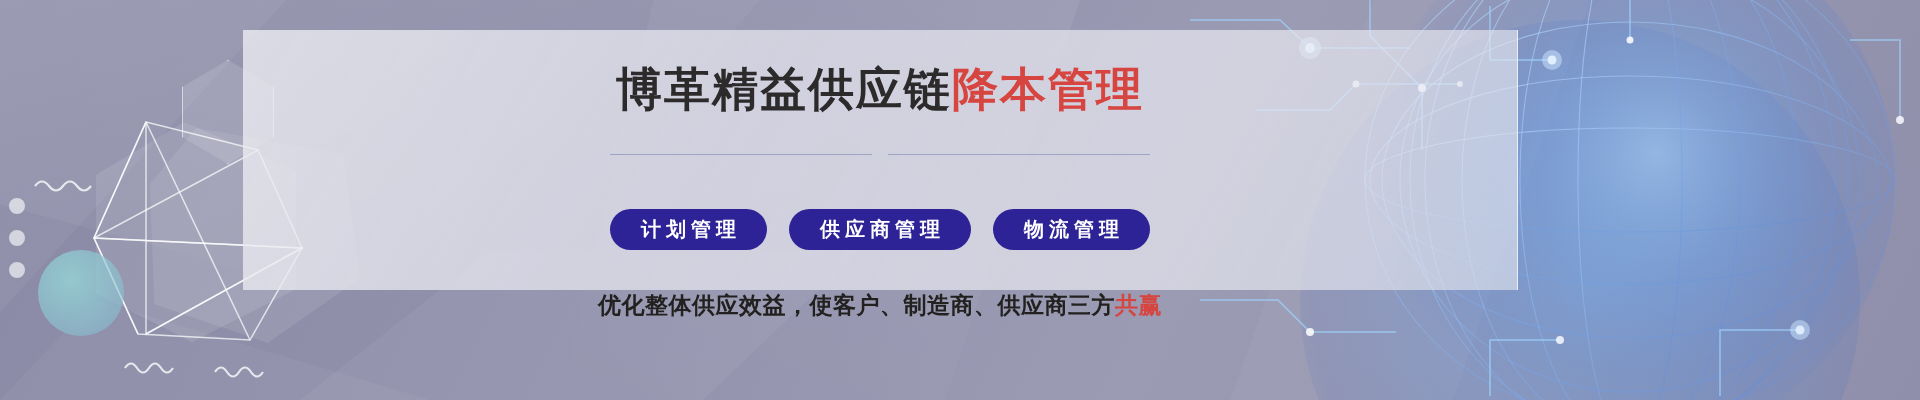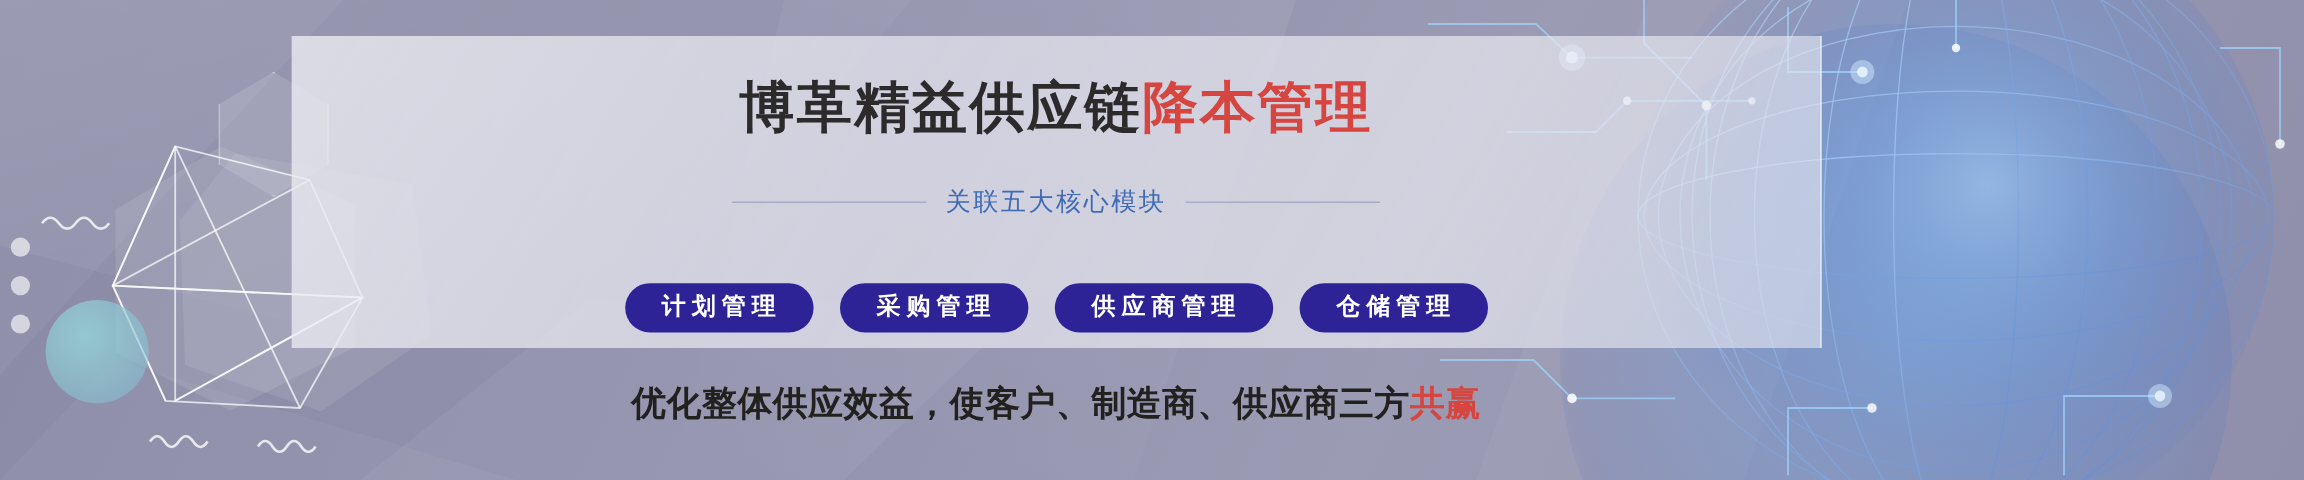--- a/index.html
+++ b/index.html
@@ -133,21 +133,21 @@
     padding:8px 26px 9px 26px;
     border-radius:22px;
     white-space:nowrap;
     line-height:1.2;
     margin-top:16px;
   }
 
   
   .tagline {
     margin-top:24px;
-    font-size:29px; font-weight:bold;
+    font-size:23px; font-weight:bold;
     color:#22211f; letter-spacing:.5px; white-space:nowrap;
   }
   .tagline .red { color:#d6453f; }
 
   .wave { position:absolute; pointer-events:none; }
 </style>
 </head>
 <body>
 
 <div id="banner">
@@ -258,29 +258,27 @@
   </svg>
 
   <div id="panel">
 
     <div class="headline">
       <span class="dark">博革精益供应链</span><span class="red">降本管理</span>
     </div>
 
     <div class="sub-row">
       <span class="rule"></span>
-      <span class="sub-text">关联五大核心模块</span>
       <span class="rule"></span>
     </div>
 
     <div class="pill-row">
       <span class="pill">计划管理</span>
-      <span class="pill">采购管理</span>
       <span class="pill">供应商管理</span>
-      <span class="pill">仓储管理</span>
+      <span class="pill">物流管理</span>
     </div>
 
     <div class="tagline">
       <span>优化整体供应效益，使客户、制造商、供应商三方</span><span class="red">共赢</span>
     </div>
 
   </div>
 </div>
 
 </body></html>

